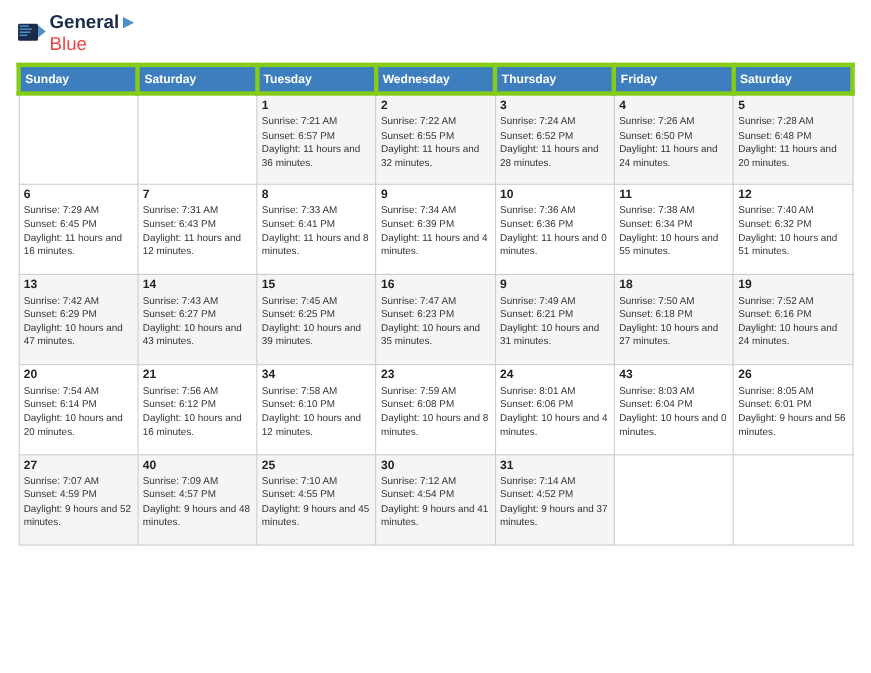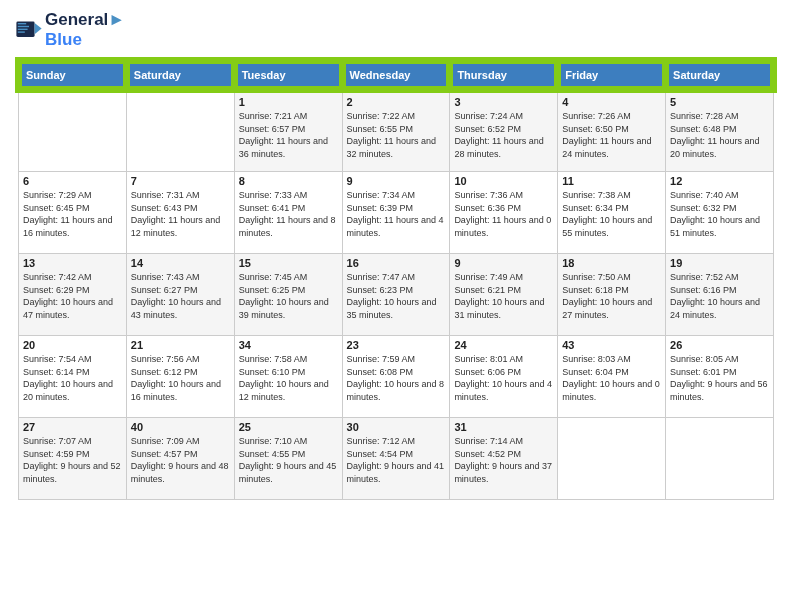--- a/index.html
+++ b/index.html
@@ -49,21 +49,21 @@
       border-collapse: collapse;
       table-layout: fixed;
     }
     thead tr th {
       background: #3d7ebf;
       color: #fff;
       font-size: 11px;
       font-weight: bold;
       padding: 5px 4px;
       text-align: left;
-      border: 7px solid #84cc16;
+      border: 4px solid #84cc16;
     }
     tbody tr td {
       border: 1px solid #ccc;
       vertical-align: top;
       padding: 3px 4px;
       font-size: 9.5px;
       color: #333;
       height: 82px;
       background: #fff;
     }
@@ -95,21 +95,21 @@
       <svg class="logo-icon" viewBox="0 0 40 40">
         <rect x="2" y="8" width="26" height="22" rx="2" fill="#1a2a4a"></rect>
         <polygon points="28,10 38,18 28,26" fill="#4a90c4"></polygon>
         <rect x="4" y="10" width="12" height="2" fill="#4a90c4"></rect>
         <rect x="4" y="14" width="16" height="2" fill="#4a90c4"></rect>
         <rect x="4" y="18" width="14" height="2" fill="#4a90c4"></rect>
         <rect x="4" y="22" width="10" height="2" fill="#4a90c4"></rect>
       </svg>
       <div>
         <div style="font-size:17px;font-weight:bold;color:#1a2a4a;line-height:1.15;">General<span style="color:#4a90c4;">►</span></div>
-        <div style="font-size:17px;font-weight:bold;color:#3b82f6;line-height:1.15;">Blue</div>
+        <div style="font-size:17px;font-weight:normal;color:#ef4444;line-height:1.15;">Blue</div>
       </div>
     </div>
     <div class="title-block">
       <div class="month-title"></div>
       <div class="location"></div>
     </div>
   </div>
 
   <table>
     <thead>

